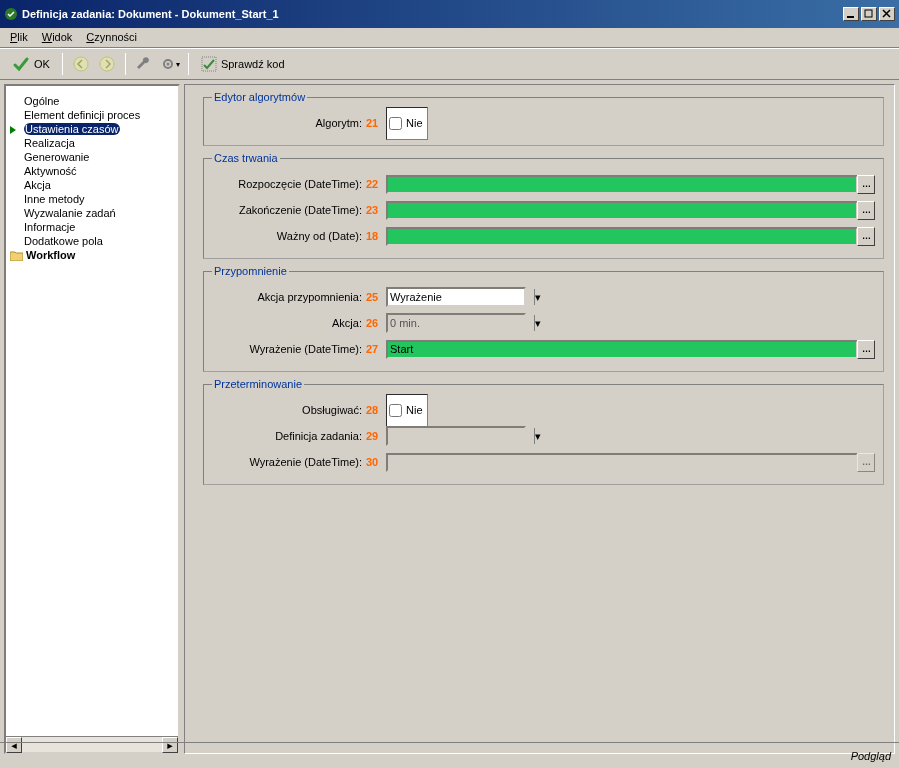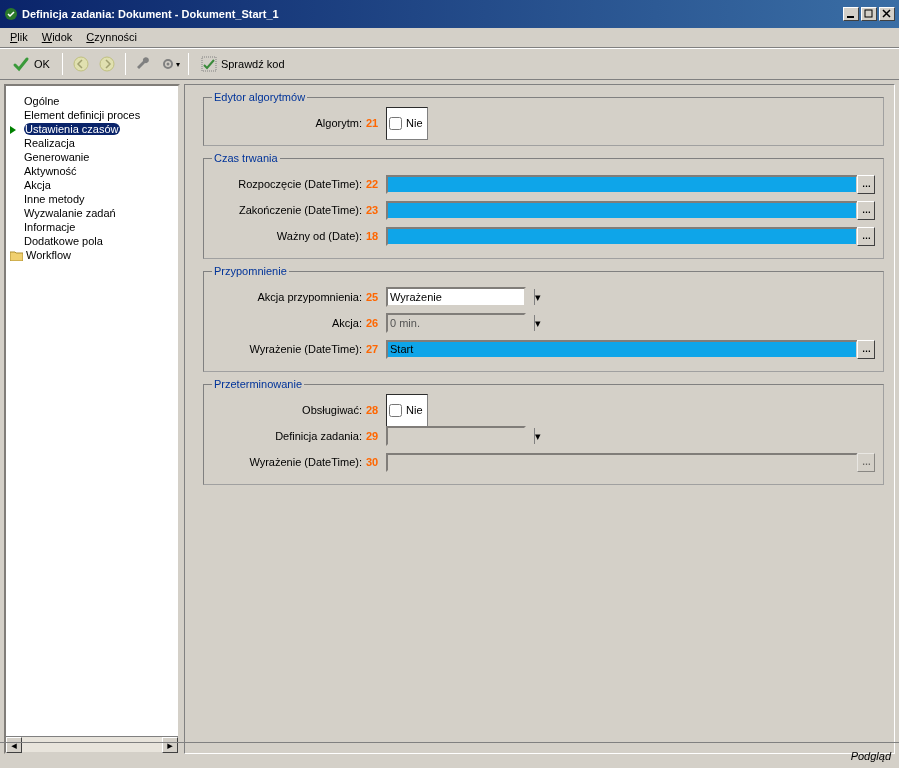--- a/index.html
+++ b/index.html
@@ -15,33 +15,33 @@
   .toolbar { display:flex; align-items:center; padding:4px 6px; border-top:1px solid #fff; border-bottom:1px solid #808080; gap:2px; height:32px; }
   .toolbar .sep { width:1px; height:22px; background:#808080; margin:0 4px; border-right:1px solid #fff; }
   .toolbtn { height:24px; padding:0 6px; display:flex; align-items:center; gap:4px; }
   .icon-btn { width:24px; height:24px; display:flex; align-items:center; justify-content:center; }
   .content { display:flex; height: 678px; }
   .sidebar { width: 176px; background:#fff; border:2px inset #d4d0c8; margin:4px 2px 4px 4px; display:flex; flex-direction:column; }
   .tree { flex:1; padding:8px 0; overflow:hidden;}
   .tree-item { padding:1px 2px 1px 18px; white-space:nowrap; cursor:default; position:relative; color:#000;}
   .tree-item.selected span { background:#0a246a; color:#fff; padding:0 1px;border-radius:6px;}
   .tree-item.hasarrow::before { content:''; position:absolute; left:4px; top:4px; width:0;height:0; border-top:4px solid transparent; border-bottom:4px solid transparent; border-left:6px solid #008000;}
-  .tree-item.folder { padding-left:4px; display:flex; align-items:center; gap:3px;}
+  .tree-item.folder { padding-left:4px; display:flex; align-items:center; gap:3px;font-weight:bold;}
   .scroll-h { height:16px; border-top:1px solid #808080; display:flex; background:#d4d0c8;}
   .scroll-h .arrow { width:16px; height:16px; background:#d4d0c8; border:1px solid; border-color:#fff #404040 #404040 #fff; display:flex;align-items:center;justify-content:center;}
   .scroll-h .track { flex:1; background:#e8e4dc;}
   .main { flex:1; margin:4px 4px 4px 2px; border:1px solid #808080; border-right-color:#fff; border-bottom-color:#fff; background:#d4d0c8; padding:6px 10px; }
   fieldset { border:1px solid #a0a0a0; border-top-color:#808080; border-left-color:#808080; margin:0 0 6px 8px; padding:6px 8px 8px 8px; }
   legend { color:#003399; font-weight:normal; padding:0 2px; }
   .row { display:flex; align-items:center; height:24px; margin:2px 0; }
   .row .lbl { width:150px; color:#000;text-align:right; }
   .row .num { width:20px; text-align:center; color:#ff6600; font-weight:bold; margin-right:4px;}
   .checkbox-wrap { border:1px inset #808080; background:#fff; padding:1px 4px 1px 2px; display:flex; align-items:center; gap:4px; height:33px;}
   .checkbox-wrap input { margin:0;}
-  .textinput { flex:1; height:19px; border:2px inset #d4d0c8; background:#0ea5e9; padding:0 2px; }
+  .textinput { flex:1; height:19px; border:2px inset #d4d0c8; background:#22c55e; padding:0 2px; }
   .textinput.gray { background:#d4d0c8; }
   .pick-btn { width:18px; height:19px; border:1px solid; border-color:#fff #404040 #404040 #fff; background:#d4d0c8; display:flex;align-items:center;justify-content:center; margin-left:-1px;}
   .combo { display:flex; width:140px; height:20px; border:2px inset #d4d0c8; background:#fff;}
   .combo.gray{background:#d4d0c8;}
   .combo input { border:0; flex:1; padding:0 2px; background:transparent;}
   .combo .drop { width:16px; background:#d4d0c8; border-left:1px solid #808080; display:flex;align-items:center;justify-content:center;}
   .statusbar { position:absolute; bottom:0; left:0; right:0; height:26px; border-top:1px solid #808080; padding:4px 8px; display:flex; justify-content:flex-end; align-items:center;font-style:italic;}
   .folder-icon{width:13px;height:11px;}
   .ellipsis{font-weight:bold;letter-spacing:-1px;font-size:9px;}
   .chev{font-size:8px;}

